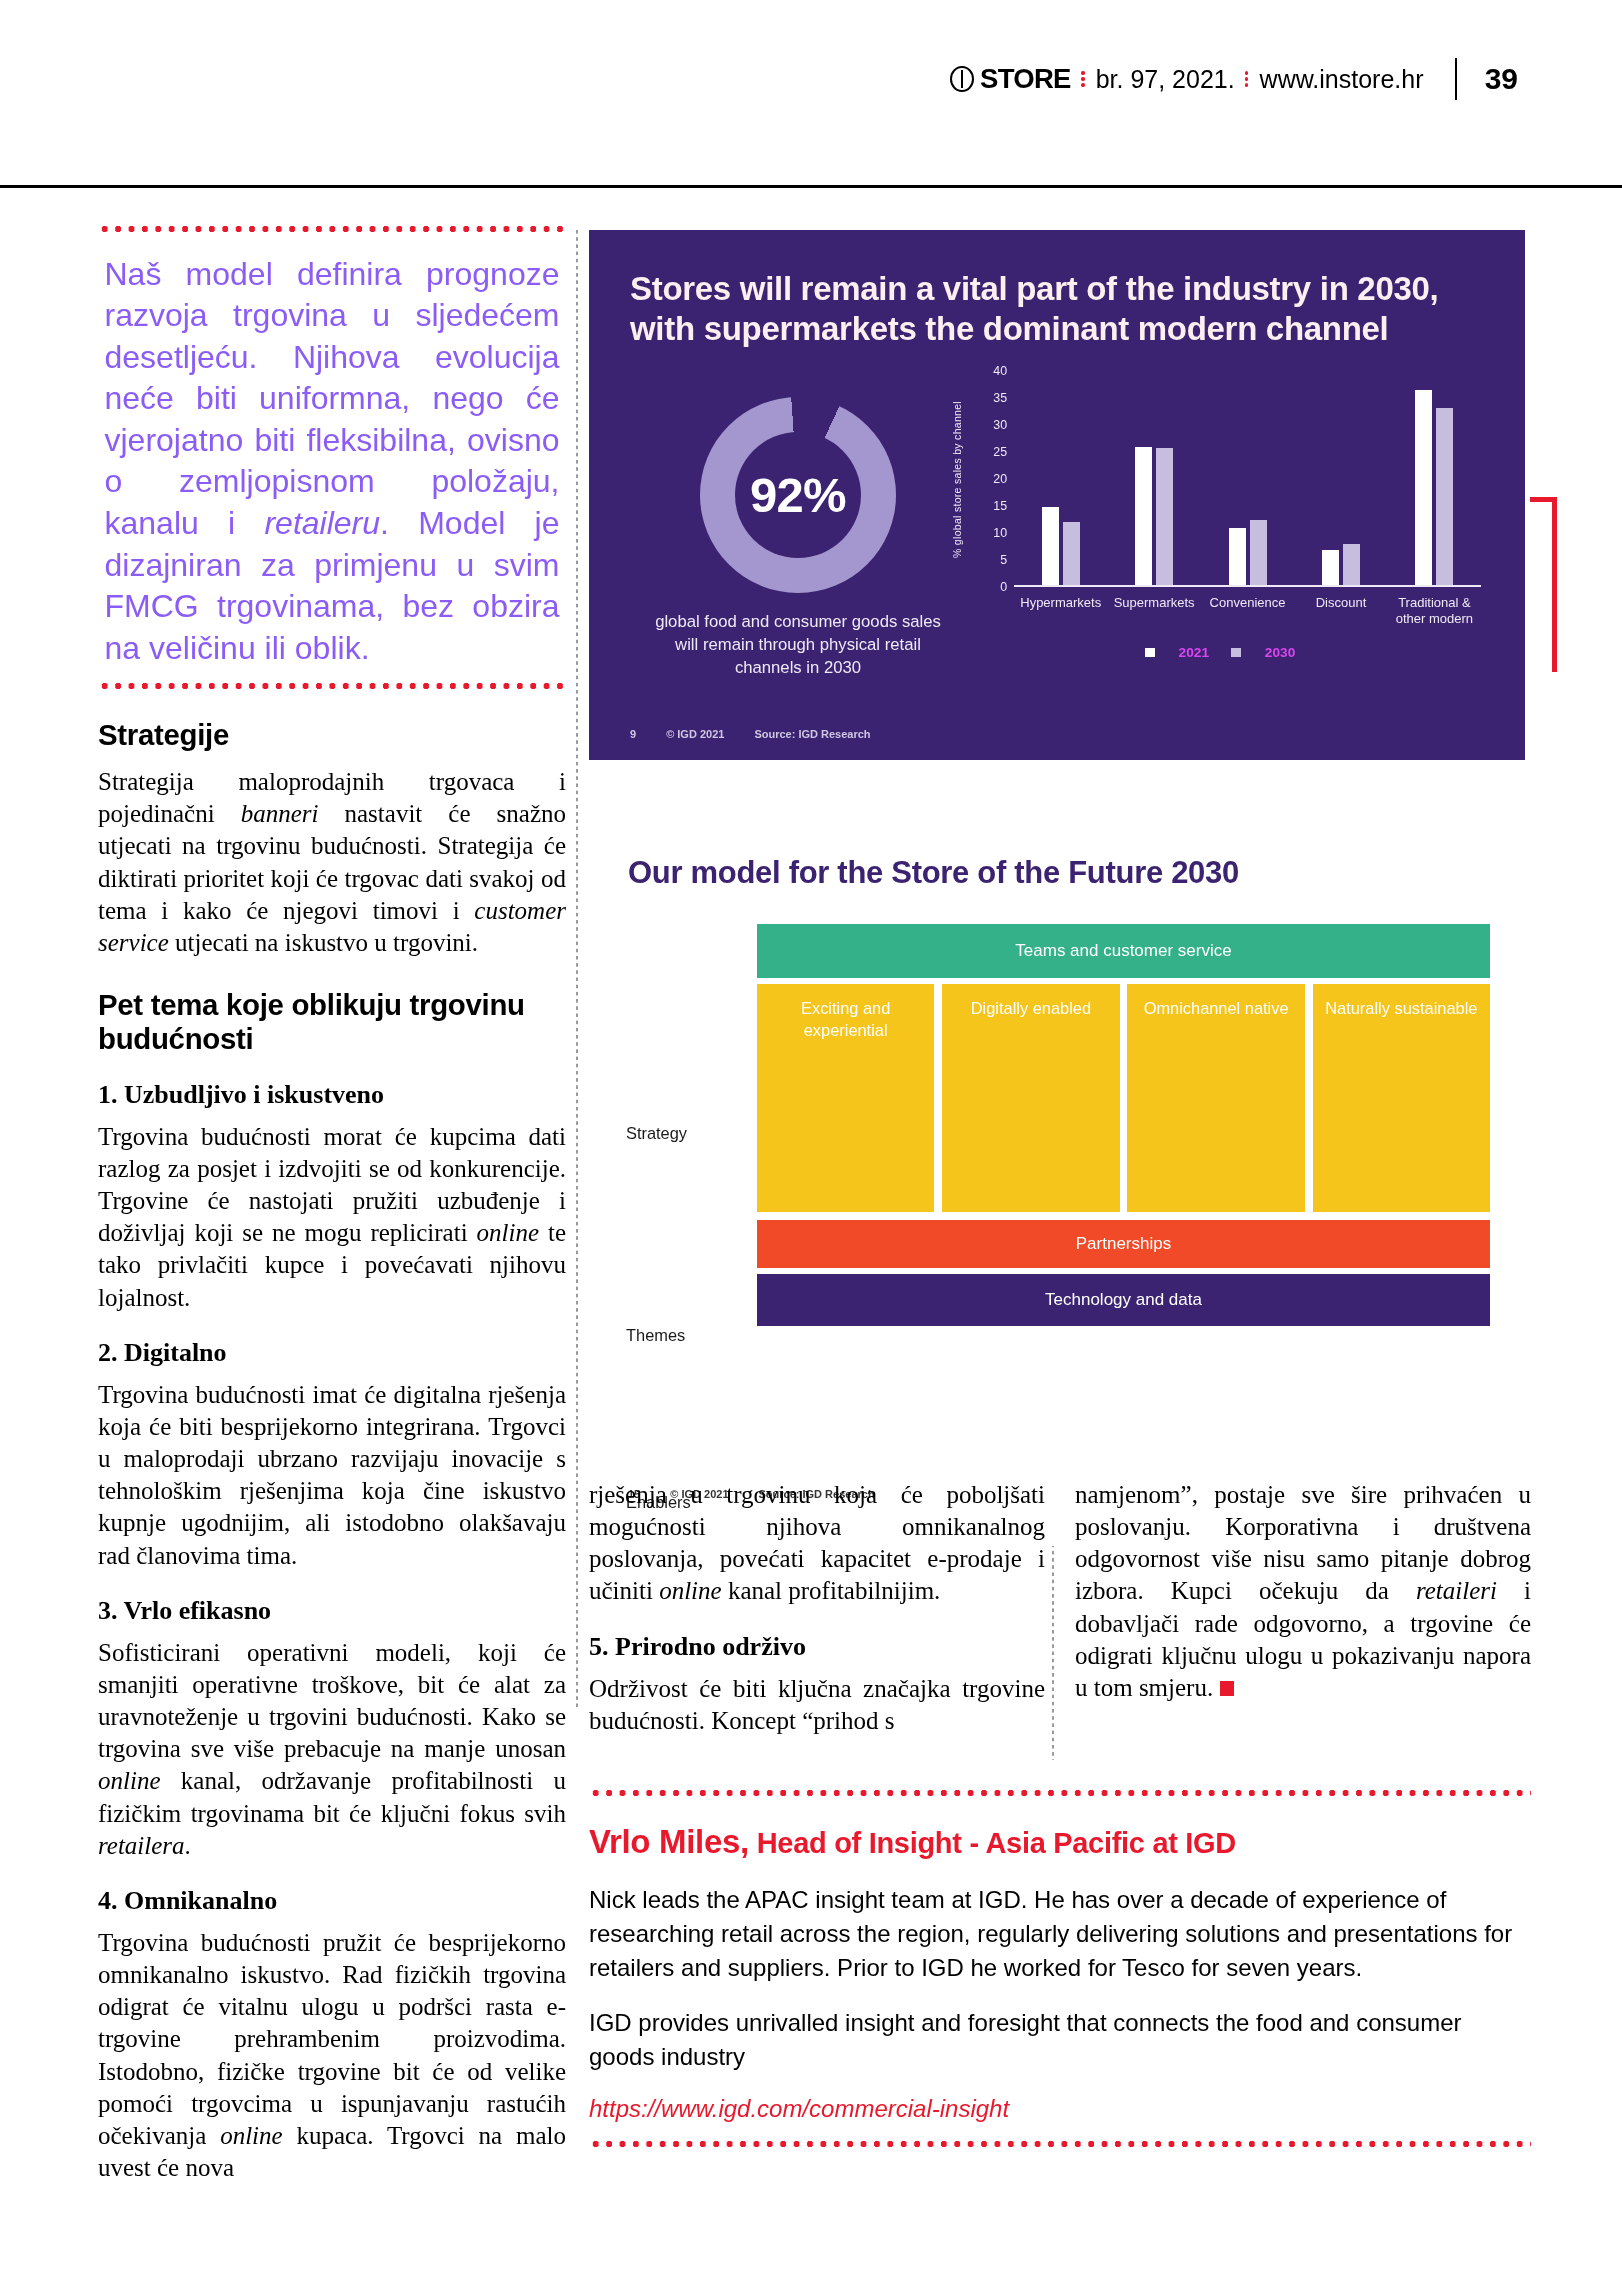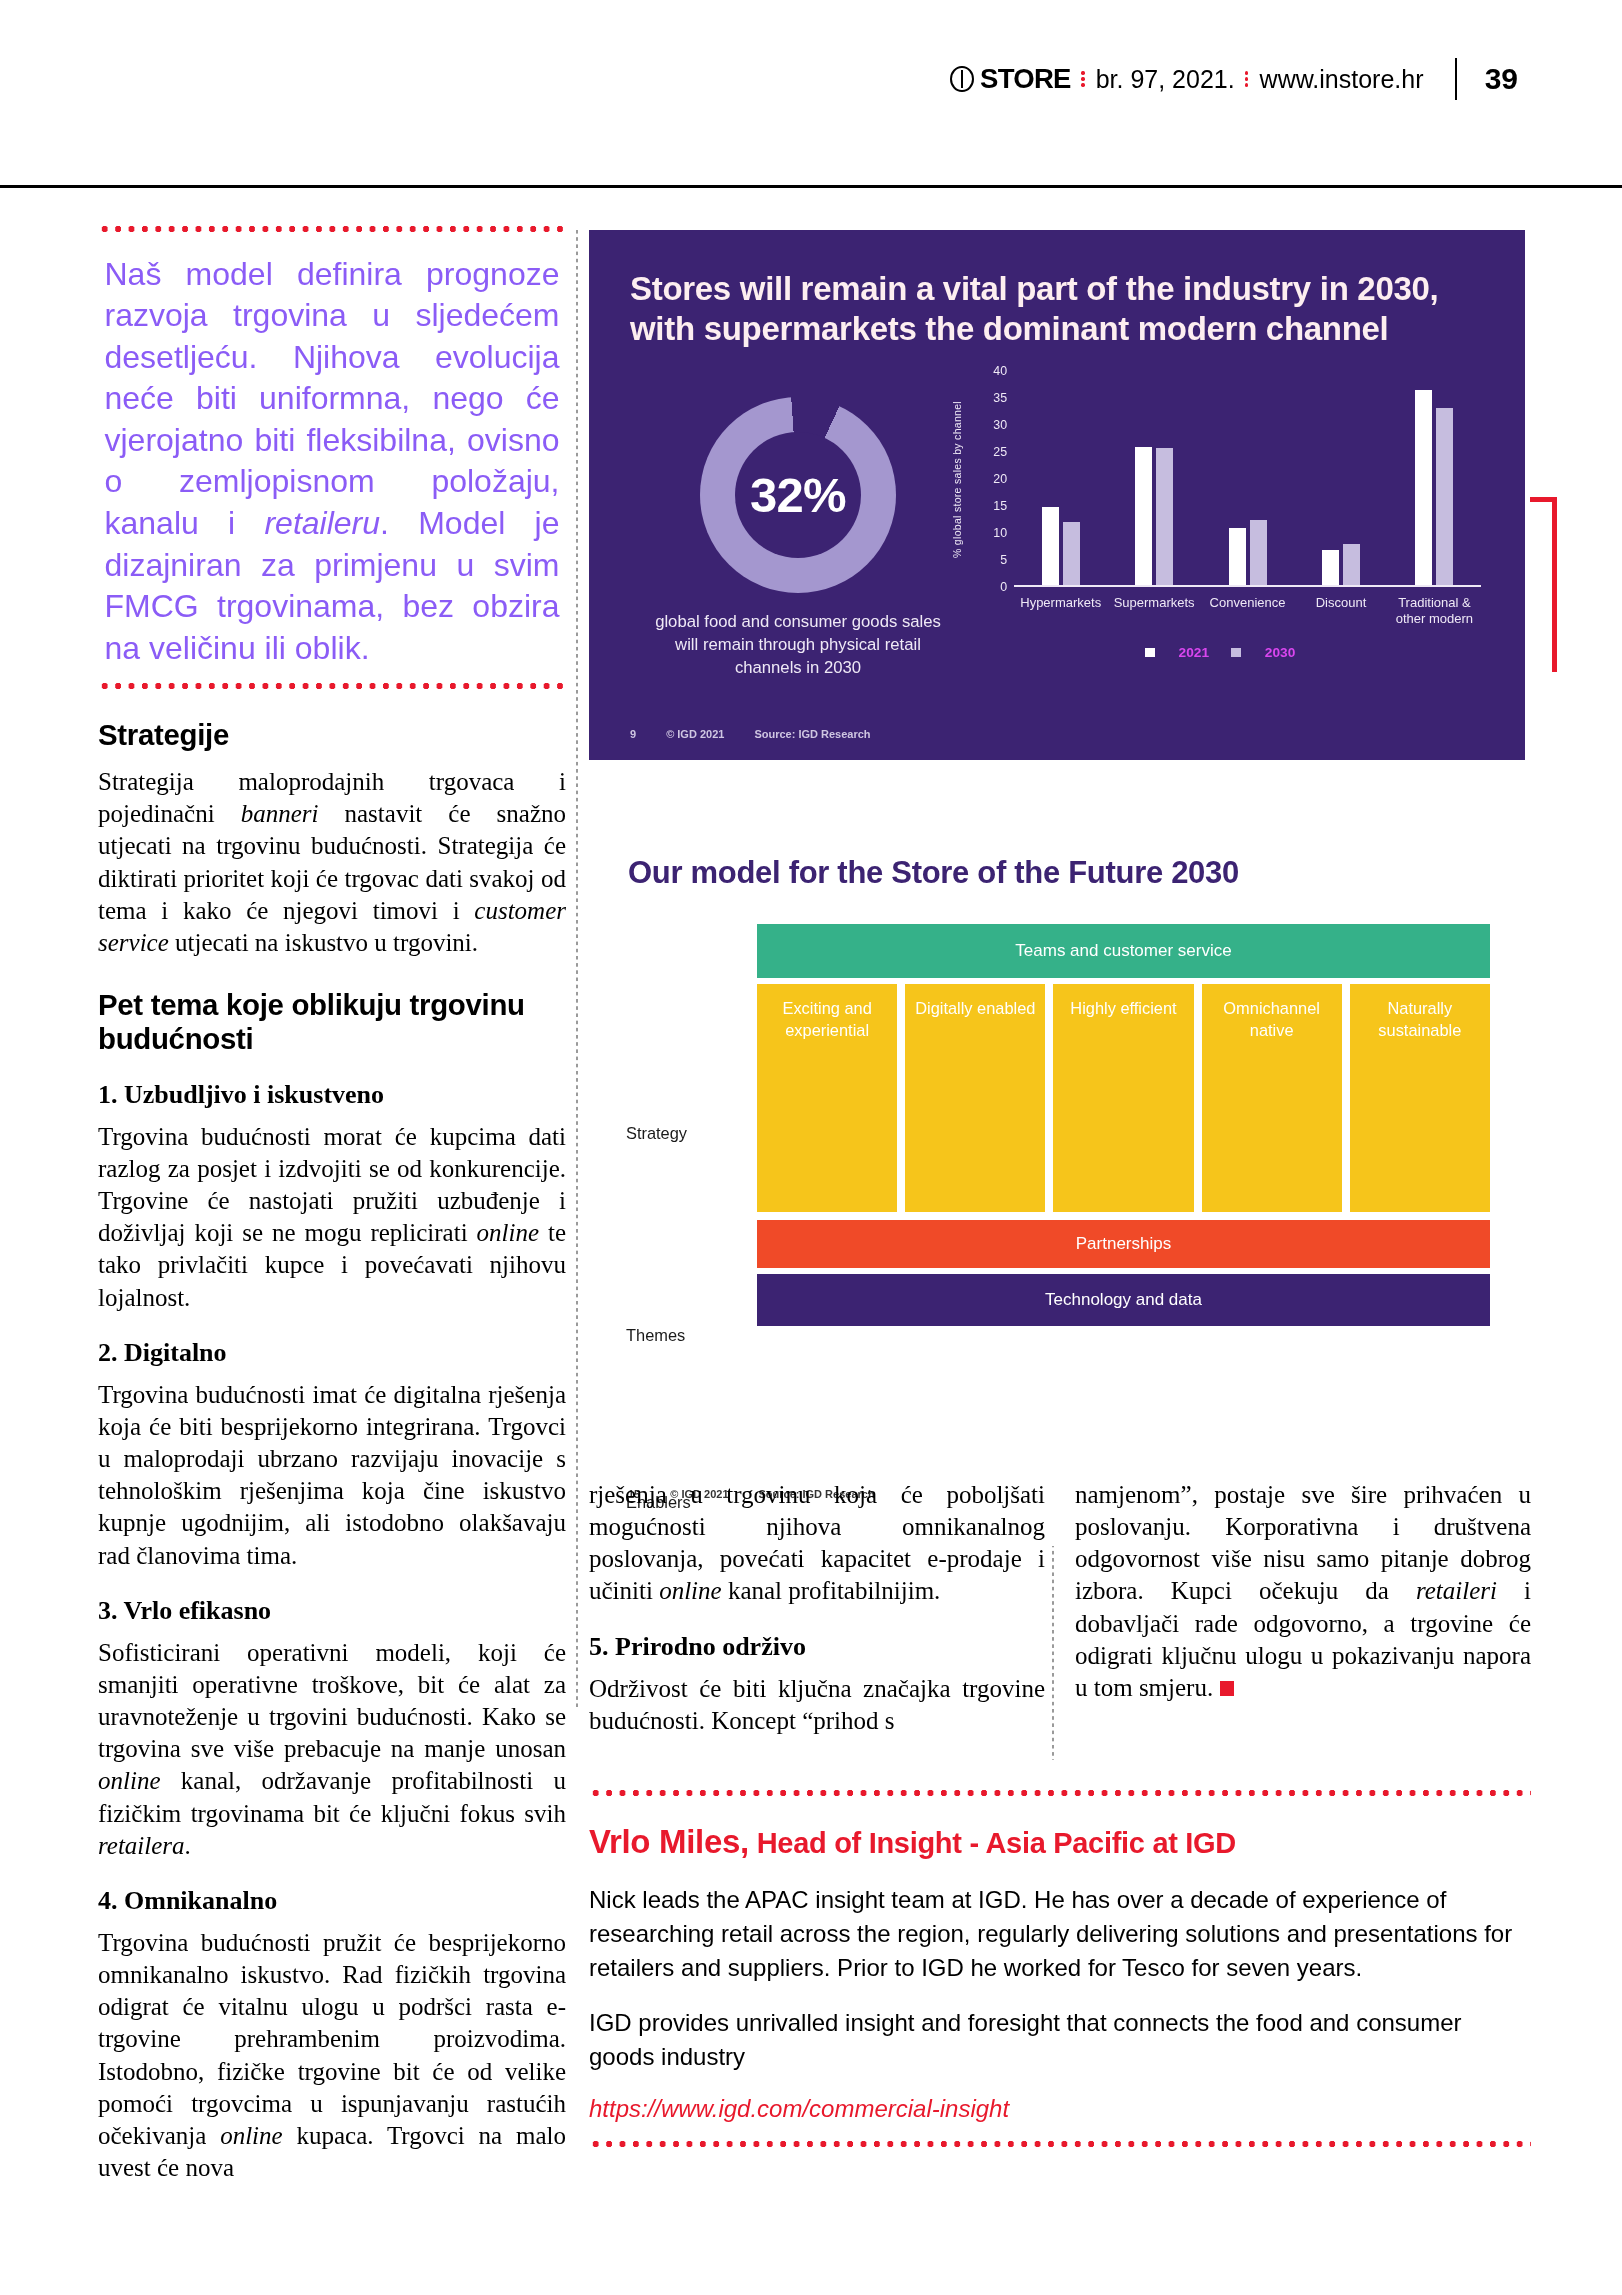--- a/index.html
+++ b/index.html
@@ -318,21 +318,21 @@
   <p class="body"><span>Trgovina budućnosti pružit će besprijekorno omnikanalno iskustvo. Rad fizičkih trgovina odigrat će vitalnu ulogu u podršci rasta e-trgovine prehrambenim proizvodima. Istodobno, fizičke trgovine bit će od velike pomoći trgovcima u ispunjavanju rastućih očekivanja </span><em>online</em><span> kupaca. Trgovci na malo uvest će nova</span></p>
 </div>
 
 <div class="gfx-col">
 
   <div class="slide1">
     <div class="s1-title">Stores will remain a vital part of the industry in 2030, with supermarkets the dominant modern channel</div>
 
     <div class="donut-wrap">
       <div class="donut">
-        <div class="donut-val">32%</div>
+        <div class="donut-val">92%</div>
       </div>
       <div class="donut-cap">global food and consumer goods sales will remain through physical retail channels in 2030</div>
     </div>
 
     <div class="chartbox">
       <div class="ylab">
           <span>% global store sales by channel</span>
         </div>
       <div class="plot">
         <div class="ticks">
@@ -408,23 +408,20 @@
         <span>Teams and customer service</span>
       </div>
       <div class="themes">
           <div class="theme">
             <span>Exciting and experiential</span>
           </div>
           <div class="theme">
             <span>Digitally enabled</span>
           </div>
           <div class="theme">
-            <span>Highly efficient</span>
-          </div>
-          <div class="theme">
             <span>Omnichannel native</span>
           </div>
           <div class="theme">
             <span>Naturally sustainable</span>
           </div>
         </div>
       <div class="band partner">
         <span>Partnerships</span>
       </div>
       <div class="band tech">

